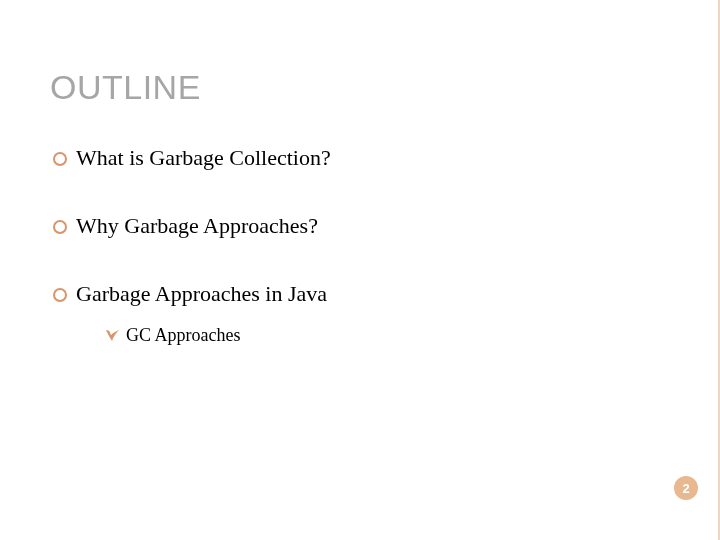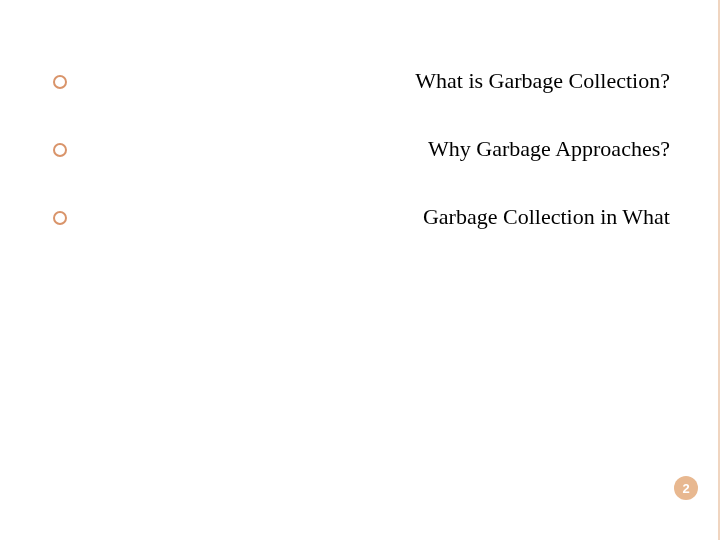--- a/index.html
+++ b/index.html
@@ -24,21 +24,20 @@
     letter-spacing: 0.5px;
     margin-bottom: 38px;
   }
   .outline-list { list-style: none; }
   .level1 {
     font-size: 22px;
     color: #000;
     margin-bottom: 42px;
     padding-left: 26px;
     position: relative;
-    text-align: right;
   }
   .level1::before {
     content: "";
     position: absolute;
     left: 3px;
     top: 7px;
     width: 10px;
     height: 10px;
     border: 2px solid #d9946a;
     border-radius: 50%;
@@ -85,30 +84,34 @@
     top: 0;
     width: 2px;
     height: 540px;
     background: #f0d5c0;
   }
 </style>
 </head>
 <body>
 
 <div class="slide">
+  <h1 class="title">OUTLINE</h1>
 
   <ul class="outline-list">
     <li class="level1">
       <span>What is Garbage Collection?</span>
     </li>
     <li class="level1">
       <span>Why Garbage Approaches?</span>
     </li>
     <li class="level1 with-sub">
-      <span>Garbage Collection in What</span>
+      <span>Garbage Approaches in Java</span>
+      <div class="level2">
+        <span>GC Approaches</span>
+      </div>
     </li>
   </ul>
 
   <div class="page-badge">
     <span>2</span>
   </div>
 
   <div class="side-accent"></div>
 </div>
 

